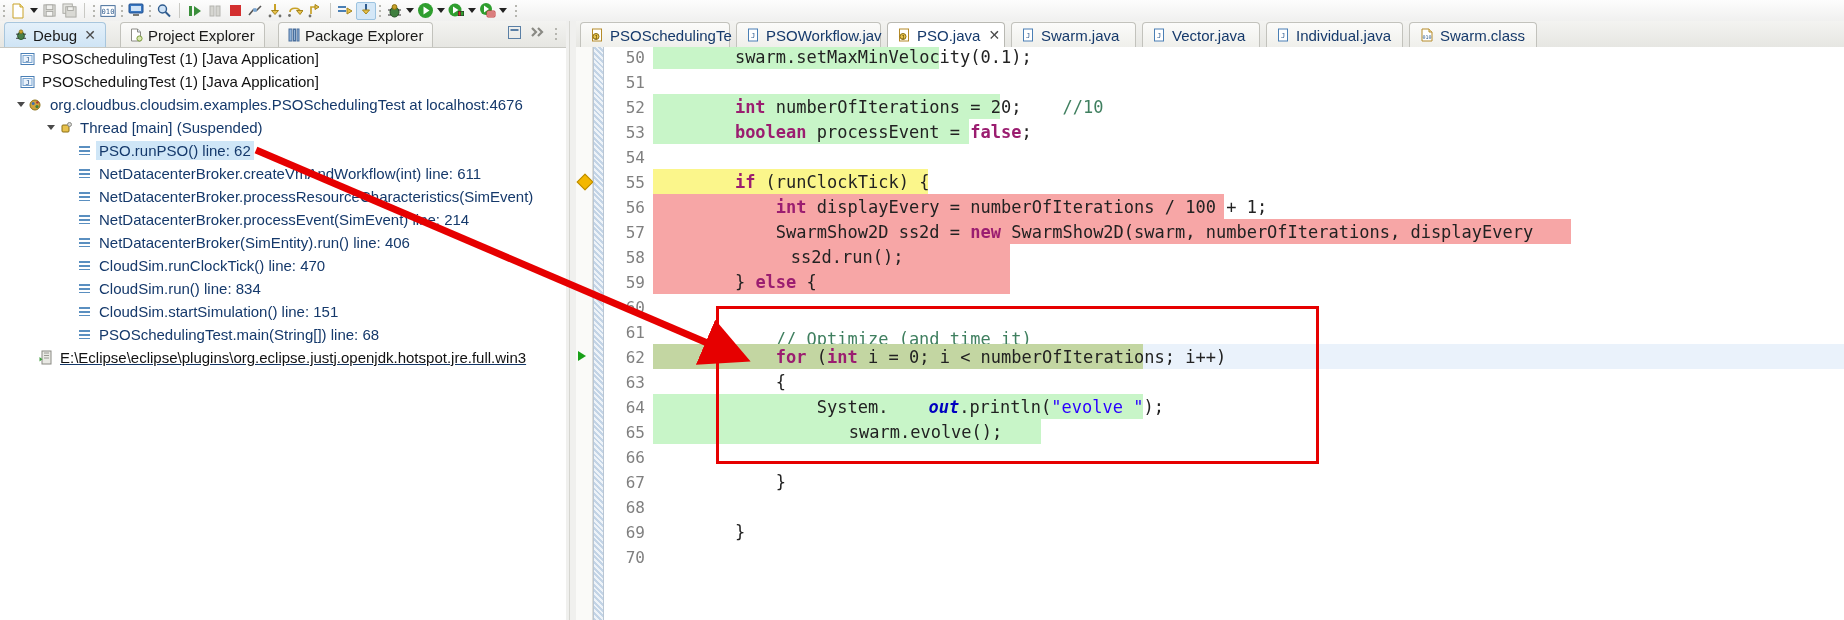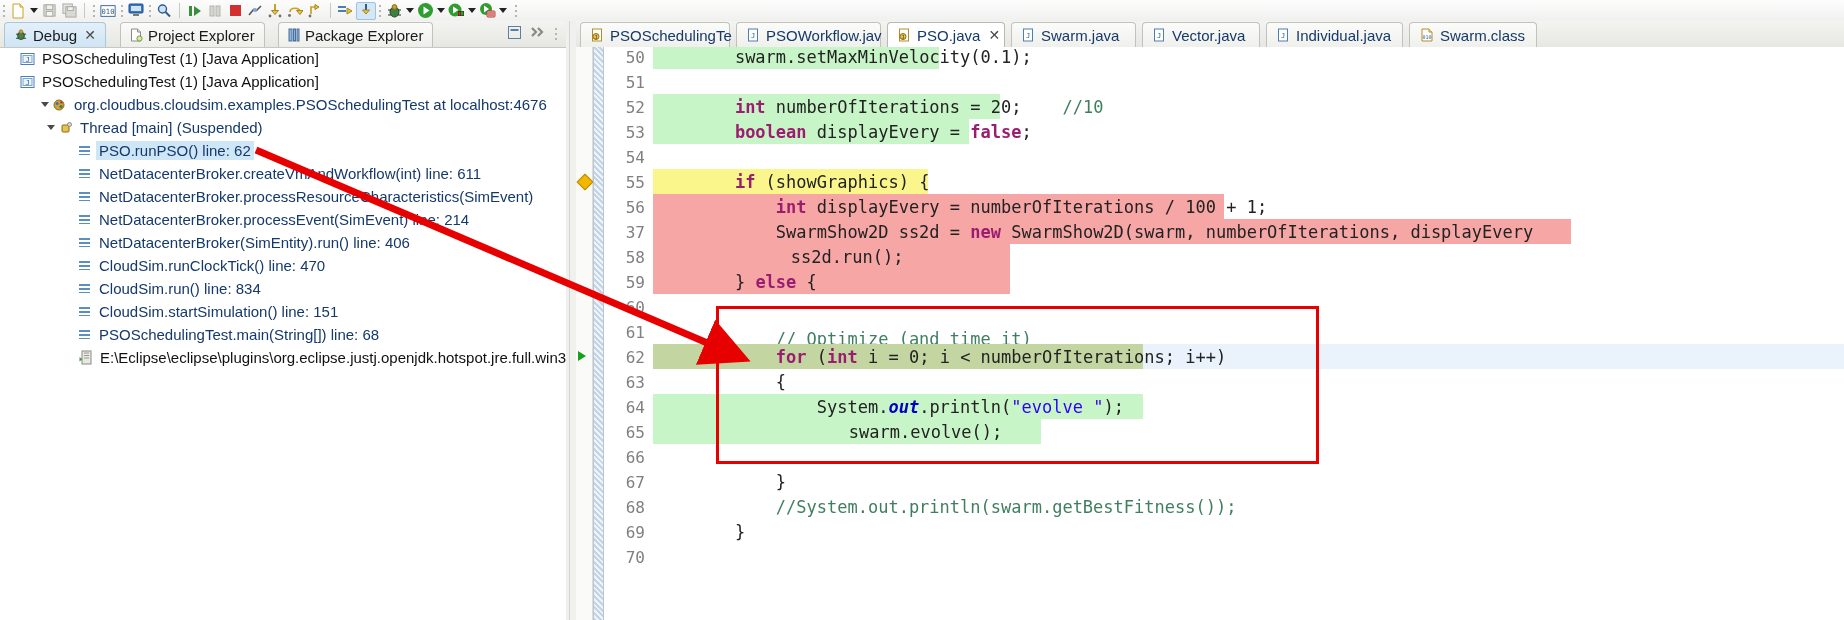--- a/index.html
+++ b/index.html
@@ -111,21 +111,21 @@
 
   .ln{position:absolute;right:8px;width:44px;text-align:right;
       font-family:"DejaVu Sans Mono","Liberation Mono",monospace;font-size:16px;color:#808080;}
   .cline{position:absolute;left:0;right:2px;height:25px;white-space:pre;display:flex;align-items:center;}
   .seg{display:inline-block;}
 
   .kw{color:#9b1d70;font-weight:bold;}
   .plain{color:#222;}
   .cmt{color:#3f7f5f;}
   .str{color:#2a00ff;}
-  .fld{color:#0000c0;font-weight:bold;font-style:italic;}
+  .fld{color:#0000c0;font-weight:bold;font-style:italic;margin-left:40px;}
   .num{color:#222;}
 
   .bg-green{background:#c8f5c8;}
   .bg-yellow{background:#fbf68b;}
   .bg-red{background:#f7a6a6;}
   .bg-olive{background:#c3d6a2;}
   .bg-curline{background:#eaf2fb;}
 
   .rowbg{position:absolute;left:0;height:25px;}
 
@@ -368,21 +368,21 @@
           <span class="twist"></span>
           <span class="ticon">
             <svg width="15" height="14" viewBox="0 0 15 14">
               <rect x="1" y="1.5" width="13" height="11" fill="#fff" stroke="#4a7fb5"></rect>
               <rect x="3" y="3.5" width="9" height="7" fill="#eaf2fb" stroke="#7aa6d2"></rect>
               <text x="7.5" y="9.6" font-size="7" text-anchor="middle" fill="#2f5c8f" font-family="monospace">J</text>
             </svg>
           </span>
           <span class="tlabel black">PSOSchedulingTest (1) [Java Application]</span>
         </div>
-        <div class="trow" style="padding-left: 38px;">
+        <div class="trow" style="padding-left: 14px;">
           <span class="twist">
             <i></i>
           </span>
           <span class="ticon">
             <svg width="16" height="15" viewBox="0 0 16 15">
               <circle cx="7" cy="8" r="5" fill="#cfa23c" stroke="#8a6f15"></circle>
               <circle cx="5.2" cy="6.4" r="1.5" fill="#3f6fb0"></circle>
               <circle cx="9" cy="9.6" r="1.6" fill="#3f7f3f"></circle>
               <circle cx="9.4" cy="5.4" r="1.2" fill="#a33"></circle>
             </svg>
@@ -457,21 +457,21 @@
           </span>
           <span class="tlabel">CloudSim.startSimulation() line: 151</span>
         </div>
         <div class="trow" style="padding-left: 63px;">
           <span class="twist"></span>
           <span class="ticon">
             <span class="sfi"></span>
           </span>
           <span class="tlabel">PSOSchedulingTest.main(String[]) line: 68</span>
         </div>
-        <div class="trow" style="padding-left: 64px;">
+        <div class="trow" style="padding-left: 24px; text-decoration: underline;">
           <span class="twist"></span>
           <span class="ticon">
             <svg width="14" height="15" viewBox="0 0 14 15">
               <rect x="3" y="1" width="9" height="13" fill="#e9e9e4" stroke="#8a8a84"></rect>
               <path d="M5 3h5M5 5.5h5M5 8h5" stroke="#9a9a94"></path>
               <path d="M0.5 7l3 2.2-3 2.2z" fill="#3f9e3f"></path>
             </svg>
           </span>
           <span class="tlabel black">E:\Eclipse\eclipse\plugins\org.eclipse.justj.openjdk.hotspot.jre.full.win3</span>
         </div>
@@ -558,21 +558,21 @@
         </div>
       <div class="foldbar"></div>
       <div class="gutter" id="gutter">
           <div class="ln" style="top: 1px;">50</div>
           <div class="ln" style="top: 26px;">51</div>
           <div class="ln" style="top: 51px;">52</div>
           <div class="ln" style="top: 76px;">53</div>
           <div class="ln" style="top: 101px;">54</div>
           <div class="ln" style="top: 126px;">55</div>
           <div class="ln" style="top: 151px;">56</div>
-          <div class="ln" style="top: 176px;">37</div>
+          <div class="ln" style="top: 176px;">57</div>
           <div class="ln" style="top: 201px;">58</div>
           <div class="ln" style="top: 226px;">59</div>
           <div class="ln" style="top: 251px;">60</div>
           <div class="ln" style="top: 276px;">61</div>
           <div class="ln" style="top: 301px;">62</div>
           <div class="ln" style="top: 326px;">63</div>
           <div class="ln" style="top: 351px;">64</div>
           <div class="ln" style="top: 376px;">65</div>
           <div class="ln" style="top: 401px;">66</div>
           <div class="ln" style="top: 426px;">67</div>
@@ -580,45 +580,44 @@
           <div class="ln" style="top: 476px;">69</div>
           <div class="ln" style="top: 501px;">70</div>
         </div>
       <div class="codearea" id="codearea">
           <div class="rowbg bg-green" style="top: -3px; width: 285.6px;"></div>
           <div class="cline" style="top: -3px;"><span>        </span><span class="seg plain">swarm</span><span class="seg plain">.</span><span class="seg plain">setMaxMinVelocity</span><span class="seg plain">(0.1);</span></div>
           <div class="cline" style="top: 22px;"><span></span></div>
           <div class="rowbg bg-green" style="top: 47px; width: 346.8px;"></div>
           <div class="cline" style="top: 47px;"><span>        </span><span class="seg kw">int</span><span class="seg plain"> numberOfIterations = </span><span class="seg num">20</span><span class="seg plain">;</span><span class="seg plain">    </span><span class="seg cmt">//10</span></div>
           <div class="rowbg bg-green" style="top: 72px; width: 316.2px;"></div>
-          <div class="cline" style="top: 72px;"><span>        </span><span class="seg kw">boolean</span><span class="seg plain"> displayEvery = </span><span class="seg kw">false</span><span class="seg plain">;</span></div>
+          <div class="cline" style="top: 72px;"><span>        </span><span class="seg kw">boolean</span><span class="seg plain"> processEvent = </span><span class="seg kw">false</span><span class="seg plain">;</span></div>
           <div class="cline" style="top: 97px;"><span></span></div>
           <div class="rowbg bg-yellow" style="top: 122px; width: 275.4px;"></div>
-          <div class="cline" style="top: 122px;"><span>        </span><span class="seg kw">if</span><span class="seg plain"> (showGraphics) {</span></div>
+          <div class="cline" style="top: 122px;"><span>        </span><span class="seg kw">if</span><span class="seg plain"> (runClockTick) {</span></div>
           <div class="rowbg bg-red" style="top: 147px; width: 571.2px;"></div>
           <div class="cline" style="top: 147px;"><span>            </span><span class="seg kw">int</span><span class="seg plain"> displayEvery = numberOfIterations / </span><span class="seg num">100</span><span class="seg plain"> + </span><span class="seg num">1</span><span class="seg plain">;</span></div>
           <div class="rowbg bg-red" style="top: 172px; width: 918px;"></div>
           <div class="cline" style="top: 172px;"><span>            </span><span class="seg plain">SwarmShow2D ss2d = </span><span class="seg kw">new</span><span class="seg plain"> SwarmShow2D(swarm, numberOfIterations, displayEvery</span></div>
           <div class="rowbg bg-red" style="top: 197px; width: 357px;"></div>
           <div class="cline" style="top: 197px; padding-left: 15px;"><span>            </span><span class="seg plain">ss2d.run();</span></div>
           <div class="rowbg bg-red" style="top: 222px; width: 357px;"></div>
           <div class="cline" style="top: 222px;"><span>        </span><span class="seg plain">} </span><span class="seg kw">else</span><span class="seg plain"> {</span></div>
           <div class="cline" style="top: 247px; margin-top: 32px;"><span>            </span><span class="seg cmt">// Optimize (and time it)</span></div>
           <div class="cline" style="top: 272px;"><span></span></div>
           <div class="rowbg bg-curline" style="top: 297px; width: 100%;"></div>
           <div class="rowbg bg-olive" style="top: 297px; width: 489.6px;"></div>
           <div class="cline" style="top: 297px;"><span>            </span><span class="seg kw">for</span><span class="seg plain"> (</span><span class="seg kw">int</span><span class="seg plain"> i = </span><span class="seg num">0</span><span class="seg plain">; i &lt; numberOfIterations; i++)</span></div>
           <div class="cline" style="top: 322px;"><span>            </span><span class="seg plain">{</span></div>
           <div class="rowbg bg-green" style="top: 347px; width: 489.6px;"></div>
           <div class="cline" style="top: 347px;"><span>                </span><span class="seg plain">System.</span><span class="seg fld">out</span><span class="seg plain">.println(</span><span class="seg str">"evolve "</span><span class="seg plain">);</span></div>
           <div class="rowbg bg-green" style="top: 372px; width: 387.6px;"></div>
           <div class="cline" style="top: 372px; padding-left: 32px;"><span>                </span><span class="seg plain">swarm.evolve();</span></div>
           <div class="cline" style="top: 397px;"><span></span></div>
           <div class="cline" style="top: 422px;"><span>            </span><span class="seg plain">}</span></div>
-          <div class="cline" style="top: 447px;"><span>            </span><span class="seg cmt">//System.out.println(swarm.getBestFitness());</span></div>
           <div class="cline" style="top: 472px;"><span>        </span><span class="seg plain">}</span></div>
           <div class="cline" style="top: 497px;"><span></span></div>
         </div>
     </div>
   </div>
 
   <div class="annobox" id="annobox" style="left: 716px; top: 306px; width: 597px; height: 152px; border-color: rgb(230, 0, 0);"></div>
   <svg class="annoarrow" width="1844" height="620" id="annoarrow">
     <defs>
       <marker id="ah" markerWidth="7" markerHeight="7" refX="1" refY="3.5" orient="auto">

